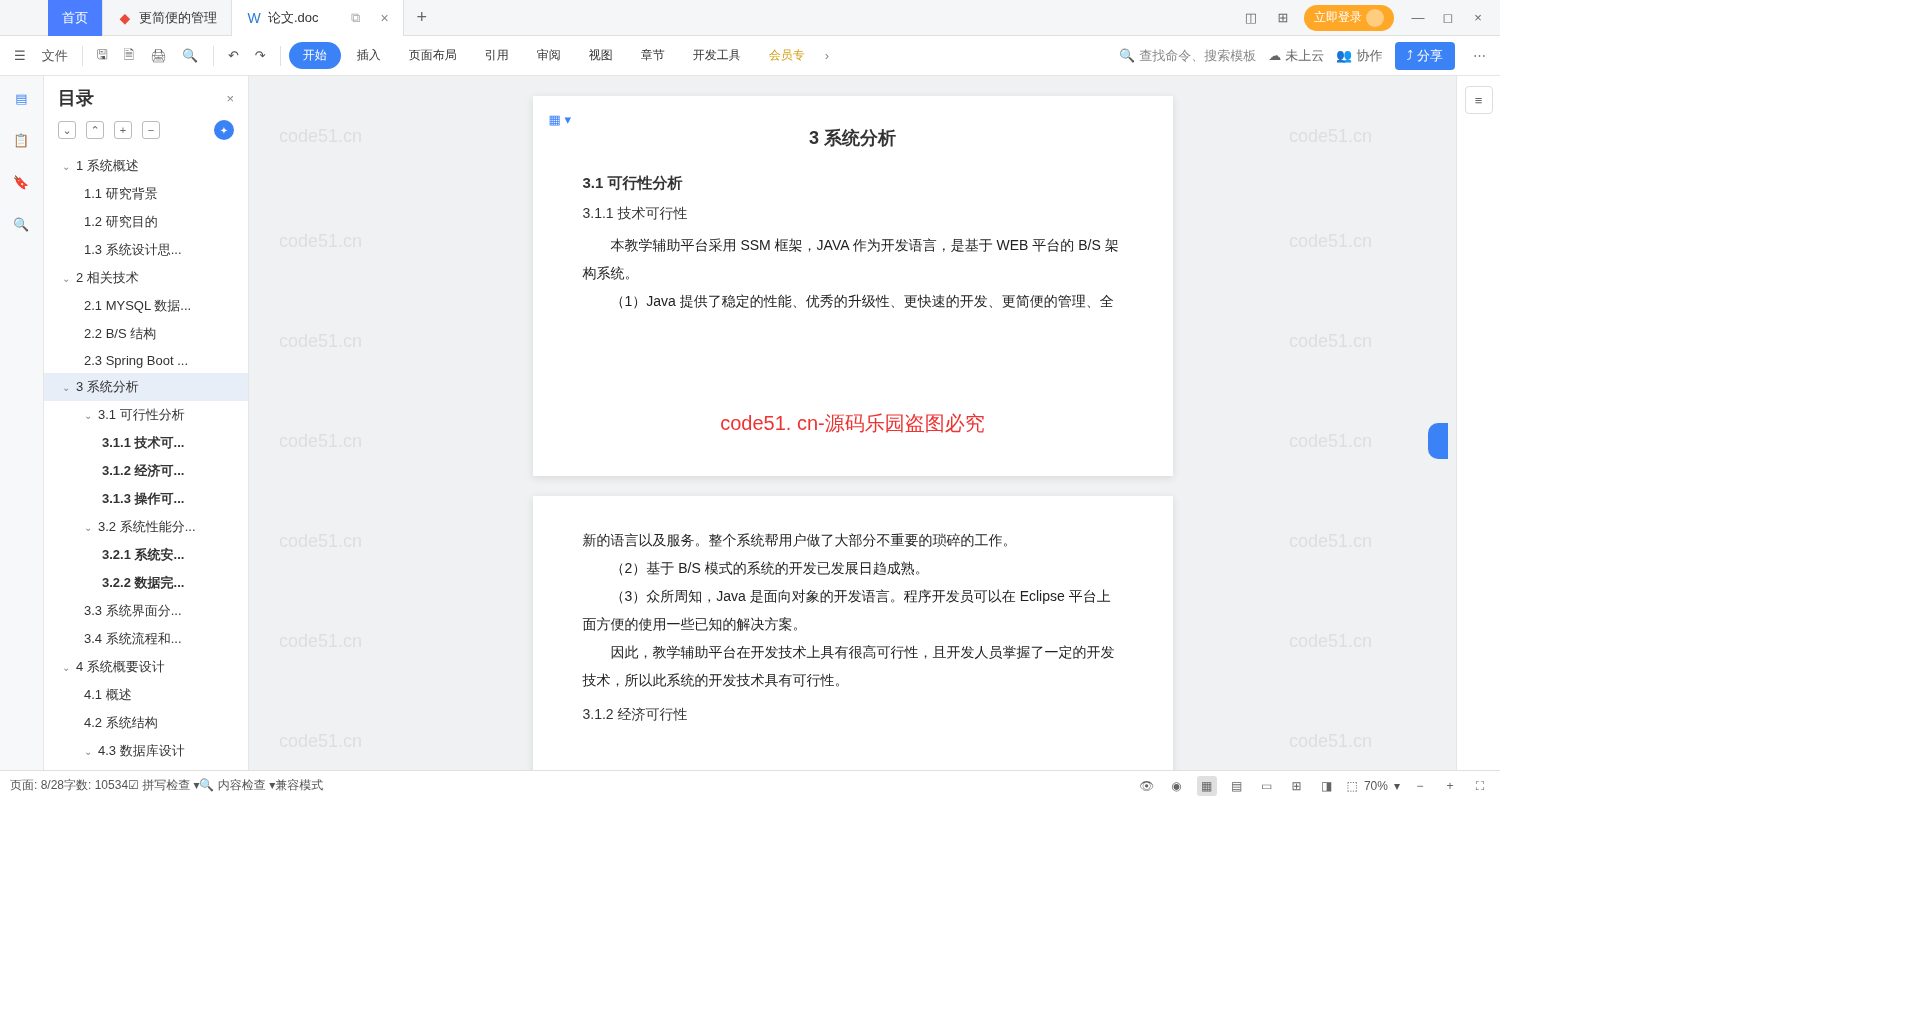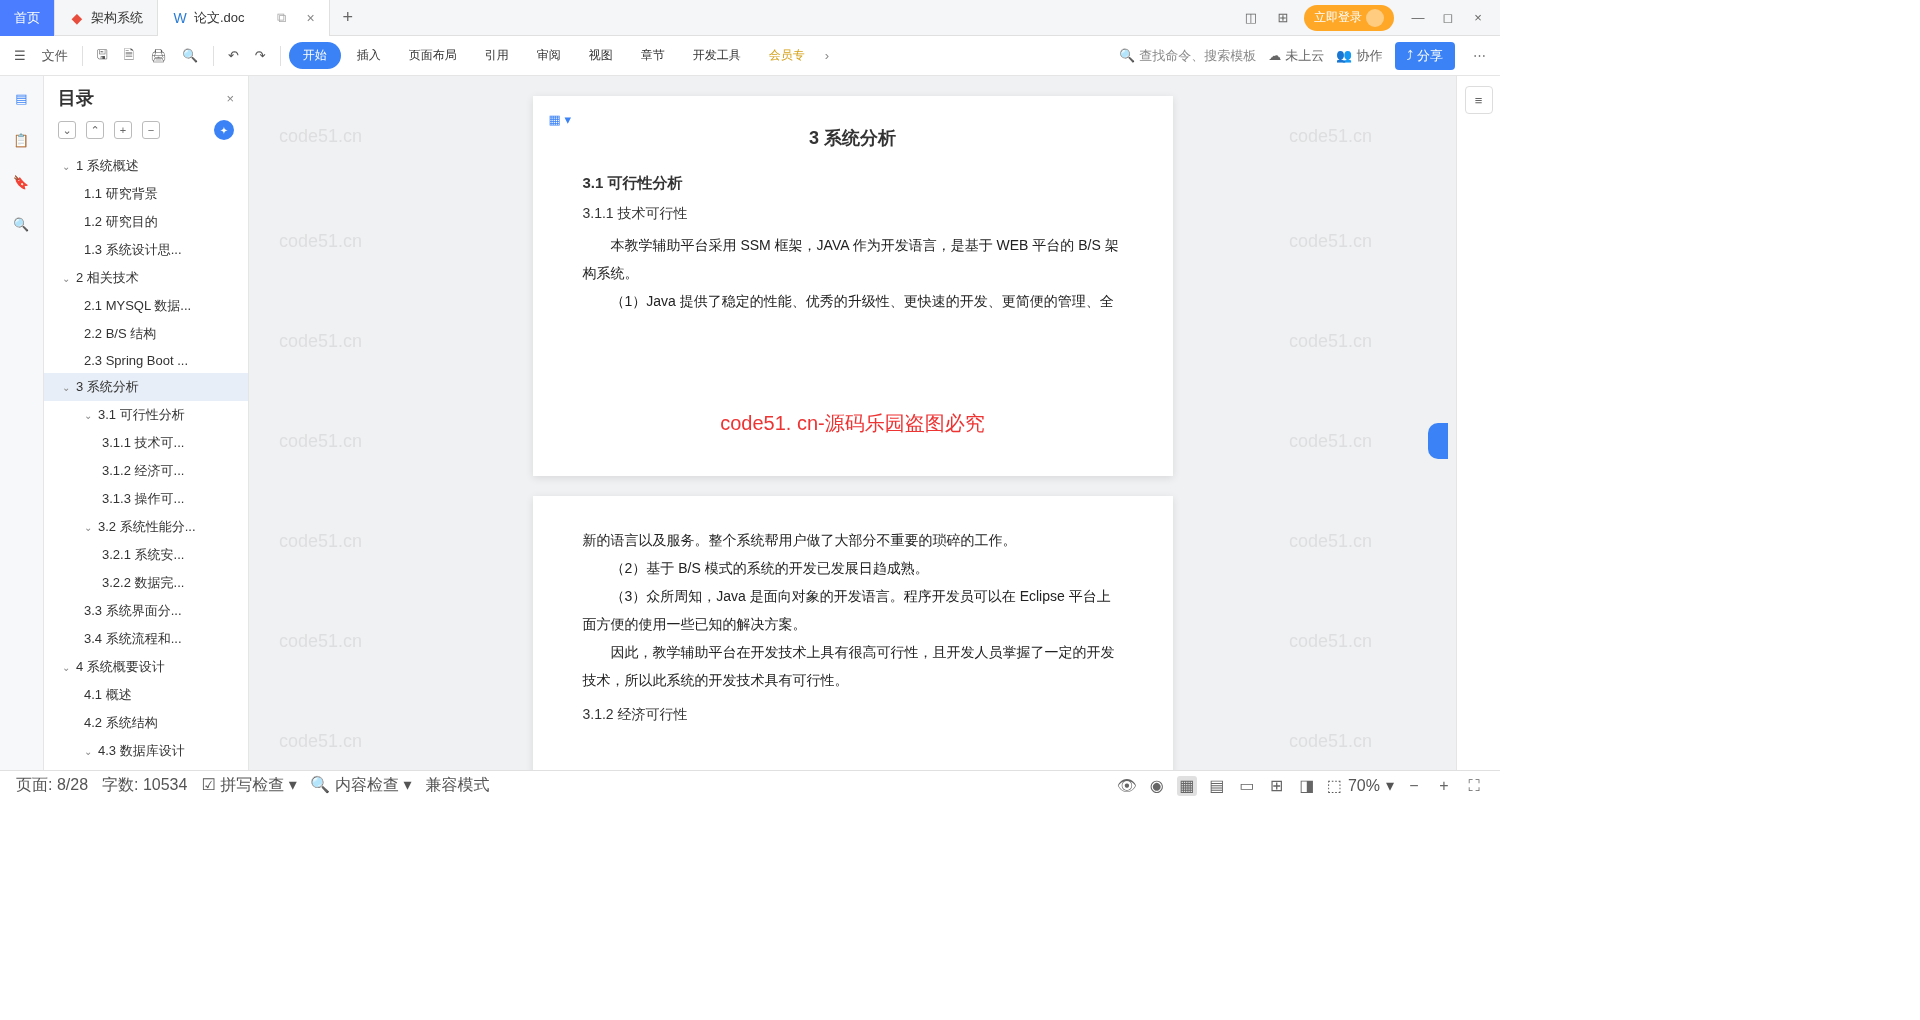--- a/index.html
+++ b/index.html
@@ -1,17 +1,17 @@
 <!DOCTYPE html>
 <html><head>
 <meta charset="utf-8">
 <style>
 *{margin:0;padding:0;box-sizing:border-box;font-family:"Microsoft YaHei",Arial,sans-serif;}
 body{width:1500px;height:800px;overflow:hidden;background:#fff;font-size:13px;color:#333;}
-.titlebar{height:36px;background:#f5f6f7;display:flex;align-items:center;border-bottom:1px solid #e0e0e0;}
+.titlebar{height:36px;background:#f5f6f7;display:flex;align-items:center;border-bottom:1px solid #e0e0e0;padding-left:48px;}
 .tab{height:36px;padding:0 14px;display:flex;align-items:center;gap:6px;font-size:13px;cursor:pointer;border-right:1px solid #e0e0e0;}
 .tab.home{background:#4a7dff;color:#fff;}
 .tab.active{background:#fff;}
 .tab-icon{width:16px;height:16px;display:inline-flex;align-items:center;justify-content:center;font-size:14px;}
 .tab-icon.red{color:#e74c3c;}
 .tab-icon.blue{color:#2b7cd6;}
 .tab-close{margin-left:8px;color:#888;font-size:14px;}
 .tab-add{width:36px;text-align:center;color:#666;font-size:18px;}
 .titlebar-right{margin-left:auto;display:flex;align-items:center;gap:10px;padding-right:8px;}
 .tb-icon{width:22px;height:22px;display:flex;align-items:center;justify-content:center;color:#666;cursor:pointer;}
@@ -43,51 +43,51 @@
 .sidebar-close{color:#888;cursor:pointer;}
 .sidebar-tools{padding:4px 14px 8px;display:flex;align-items:center;gap:10px;}
 .st-btn{width:18px;height:18px;border:1px solid #bbb;border-radius:3px;display:flex;align-items:center;justify-content:center;color:#666;font-size:11px;cursor:pointer;}
 .st-ai{margin-left:auto;width:20px;height:20px;background:#3b82f6;border-radius:50%;color:#fff;font-size:10px;display:flex;align-items:center;justify-content:center;}
 .toc{flex:1;overflow-y:auto;padding:4px 0;}
 .toc-item{padding:5px 10px;font-size:13px;color:#333;cursor:pointer;display:flex;align-items:center;white-space:nowrap;overflow:hidden;text-overflow:ellipsis;}
 .toc-item.selected{background:#e8eef7;}
 .toc-chev{width:14px;color:#888;font-size:10px;display:inline-block;}
 .toc-l1{padding-left:18px;}
 .toc-l2{padding-left:40px;}
-.toc-l3{padding-left:58px;}
+.toc-l3{padding-left:58px;font-weight:bold;}
 
 .doc-area{flex:1;background:#f0f1f3;overflow-y:auto;position:relative;padding:20px 0;}
 .page{width:640px;margin:0 auto 20px;background:#fff;box-shadow:0 2px 8px rgba(0,0,0,0.1);padding:30px 50px;min-height:380px;position:relative;}
 .page-icon{position:absolute;left:16px;top:16px;color:#3b82f6;}
 .doc-h2{text-align:center;font-size:18px;font-weight:bold;margin-bottom:24px;}
 .doc-h3{font-size:15px;font-weight:bold;margin:16px 0 10px;}
 .doc-h4{font-size:14px;margin:12px 0 8px;}
 .doc-p{font-size:14px;line-height:2;text-indent:2em;color:#222;}
 .watermark-red{position:absolute;left:50%;top:50%;transform:translate(-50%,-50%);color:#e33;font-size:20px;font-weight:500;white-space:nowrap;z-index:5;}
 .wm{position:absolute;color:#ccc;font-size:18px;opacity:0.5;pointer-events:none;white-space:nowrap;}
 .rightbar{width:44px;background:#fff;border-left:1px solid #e5e5e5;padding-top:10px;display:flex;flex-direction:column;align-items:center;}
 .rb-btn{width:28px;height:28px;border:1px solid #ddd;border-radius:4px;display:flex;align-items:center;justify-content:center;color:#666;}
 .floaty{position:absolute;right:8px;top:50%;width:20px;height:36px;background:#3b82f6;border-radius:10px 0 0 10px;z-index:10;}
 
-.statusbar{height:30px;background:#fff;border-top:1px solid #e0e0e0;display:flex;align-items:center;padding:0 16px;font-size:16px;color:#555;gap:14px;}
+.statusbar{height:30px;background:#fff;border-top:1px solid #e0e0e0;display:flex;align-items:center;padding:0 10px;font-size:12px;color:#555;gap:0;}
 .statusbar-right{margin-left:auto;display:flex;align-items:center;gap:10px;}
 .sb-icon{width:20px;height:20px;display:flex;align-items:center;justify-content:center;color:#666;cursor:pointer;}
 .sb-icon.active{background:#e0e0e0;border-radius:3px;}
 .zoom{display:flex;align-items:center;gap:6px;}
 </style>
 </head>
 <body>
 
 <div class="titlebar">
   <div class="tab home">
       <span>首页</span>
     </div>
   <div class="tab">
       <span class="tab-icon red">◆</span>
-      <span>架构系统</span>
+      <span>更简便的管理</span>
     </div>
   <div class="tab active">
     <span class="tab-icon blue">W</span>
     <span>论文.doc</span>
     <span class="tb-icon" style="margin-left:20px;color:#aaa;">⧉</span>
     <span class="tab-close">×</span>
   </div>
   <div class="tab-add">+</div>
   <div class="titlebar-right">
     <span class="tb-icon">◫</span>

